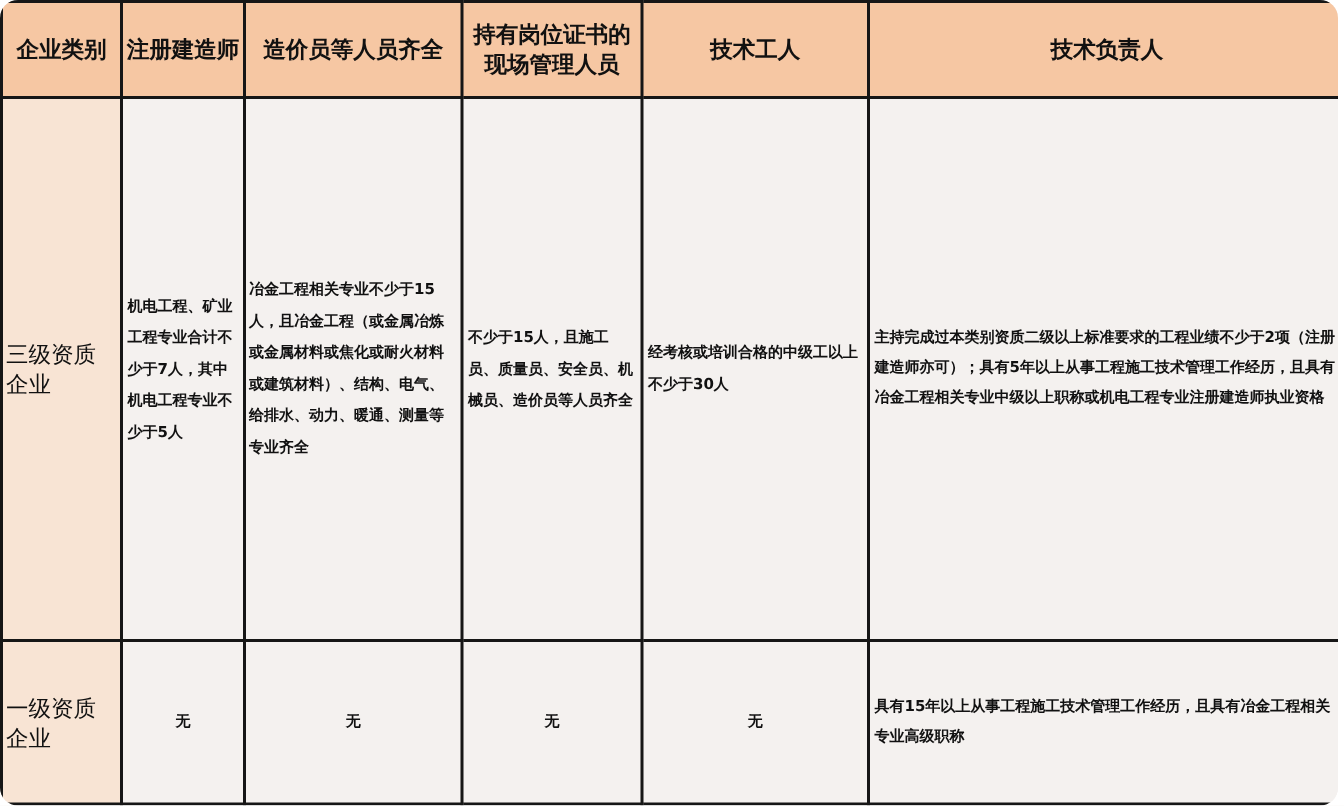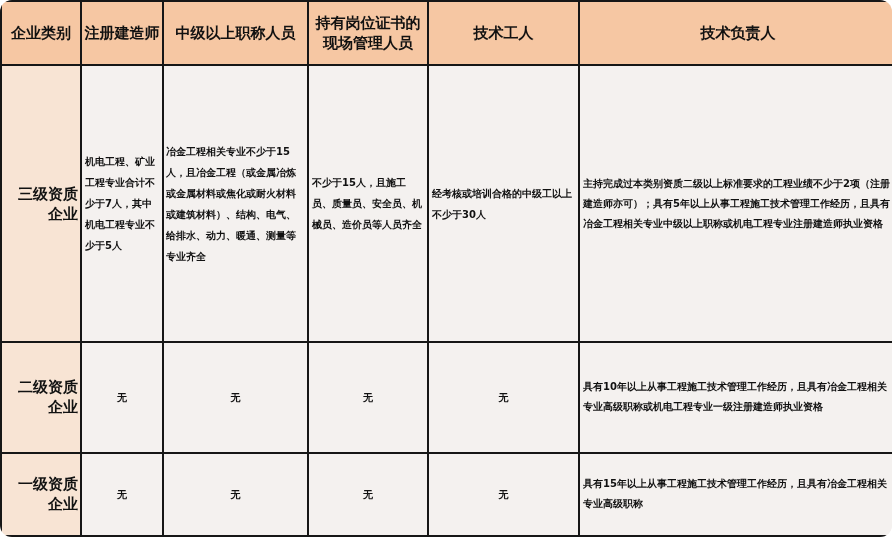--- a/index.html
+++ b/index.html
@@ -4,21 +4,21 @@
 <style>
   html,body{margin:0;padding:0;background:#ffffff;}
   body{font-family:"DejaVu Sans","Liberation Sans",sans-serif;}
   .tbl-wrap{width:892px;height:537px;overflow:hidden;background:#f4f1ef;border-radius:12px;}
   table{width:896px;height:537px;border-collapse:collapse;table-layout:fixed;}
   th,td{border:2px solid #161616;color:#111;vertical-align:middle;
         padding:2px 3px;box-sizing:border-box;word-break:break-all;
         font-size:10px;line-height:21px;}
   thead th{background:#f6c7a3;font-weight:bold;text-align:center;height:64px;
            font-size:15px;line-height:20px;padding:2px 2px;}
-  tbody th.cat{background:#f8e4d4;font-weight:bold;text-align:right;
+  tbody th.cat{background:#f8e4d4;font-weight:normal;text-align:left;
                font-size:15px;line-height:20px;padding:2px 2px;}
   td{background:#f4f1ef;text-align:left;}
   tr.r0{height:213px;}
   tr.r1{height:85px;}
   tr.r2{height:64px;}
   tr.r3{height:105px;}
   tr.r1 td.mid, tr.r2 td.mid, tr.r3 td.mid{text-align:center;font-weight:bold;}
   tr.r0 td{font-weight:bold;}
   td.last{font-weight:bold;line-height:20px;}
   tr.r0 td.c3{padding:1px 2px;margin-top:24px;}
@@ -33,43 +33,35 @@
         <col style="width:82px">
         <col style="width:145px">
     <col style="width:120px">
         <col style="width:151px">
         <col style="width:318px">
   </colgroup>
   <thead>
     <tr>
       <th>企业类别</th>
       <th>注册建造师</th>
-      <th>中级以上职称人员</th>
+      <th>造价员等人员齐全</th>
       <th>持有岗位证书的现场管理人员</th>
       <th>技术工人</th>
       <th>技术负责人</th>
     </tr>
   </thead>
   <tbody>
     <tr class="r0">
       <th class="cat">三级资质企业</th>
       <td class="c1">机电工程、矿业工程专业合计不少于7人，其中机电工程专业不少于5人</td>
       <td class="c3">冶金工程相关专业不少于15人，且冶金工程（或金属冶炼或金属材料或焦化或耐火材料或建筑材料）、结构、电气、给排水、动力、暖通、测量等专业齐全</td>
       <td>不少于15人，且施工员、质量员、安全员、机械员、造价员等人员齐全</td>
       <td>经考核或培训合格的中级工以上不少于30人</td>
       <td class="last">主持完成过本类别资质二级以上标准要求的工程业绩不少于2项（注册建造师亦可）；具有5年以上从事工程施工技术管理工作经历，且具有冶金工程相关专业中级以上职称或机电工程专业注册建造师执业资格</td>
     </tr>
-    <tr class="r1">
-      <th class="cat">二级资质企业</th>
-      <td class="mid">无</td>
-      <td class="mid">无</td>
-      <td class="mid">无</td>
-      <td class="mid">无</td>
-      <td class="last">具有10年以上从事工程施工技术管理工作经历，且具有冶金工程相关专业高级职称或机电工程专业一级注册建造师执业资格</td>
-    </tr>
     <tr class="r2">
       <th class="cat">一级资质企业</th>
       <td class="mid">无</td>
       <td class="mid">无</td>
       <td class="mid">无</td>
       <td class="mid">无</td>
       <td class="last">具有15年以上从事工程施工技术管理工作经历，且具有冶金工程相关专业高级职称</td>
     </tr>
   </tbody>
 </table>

